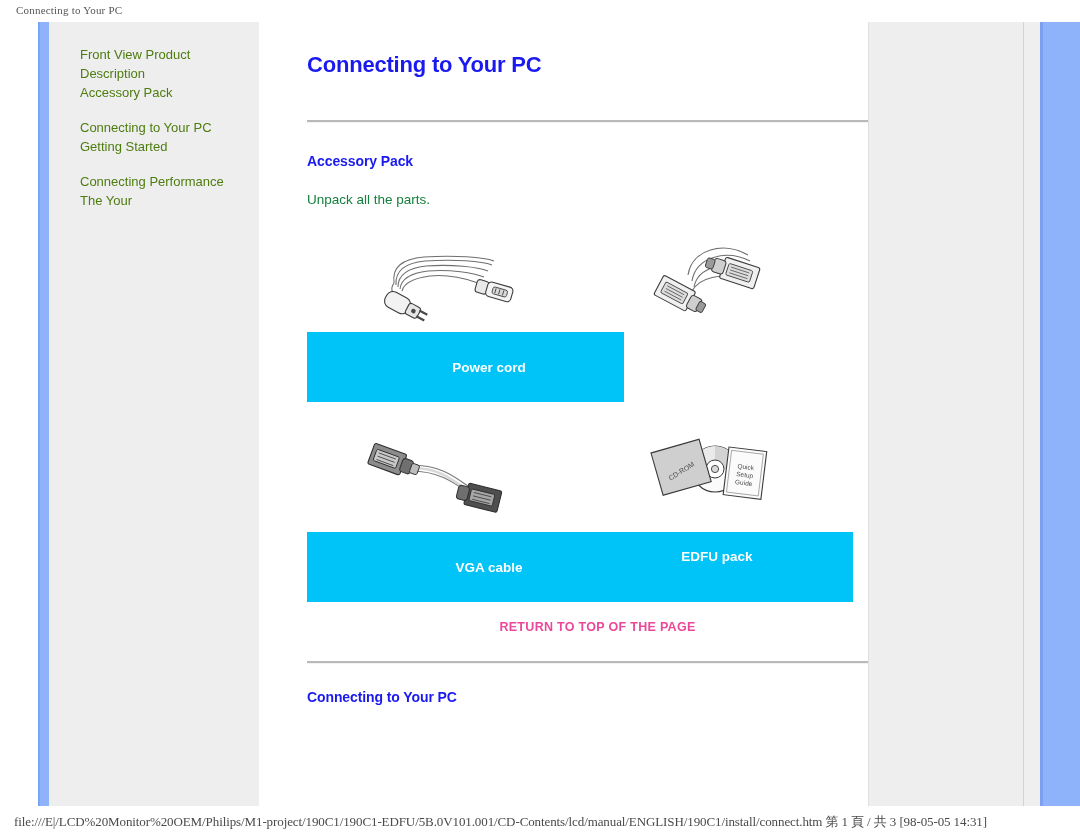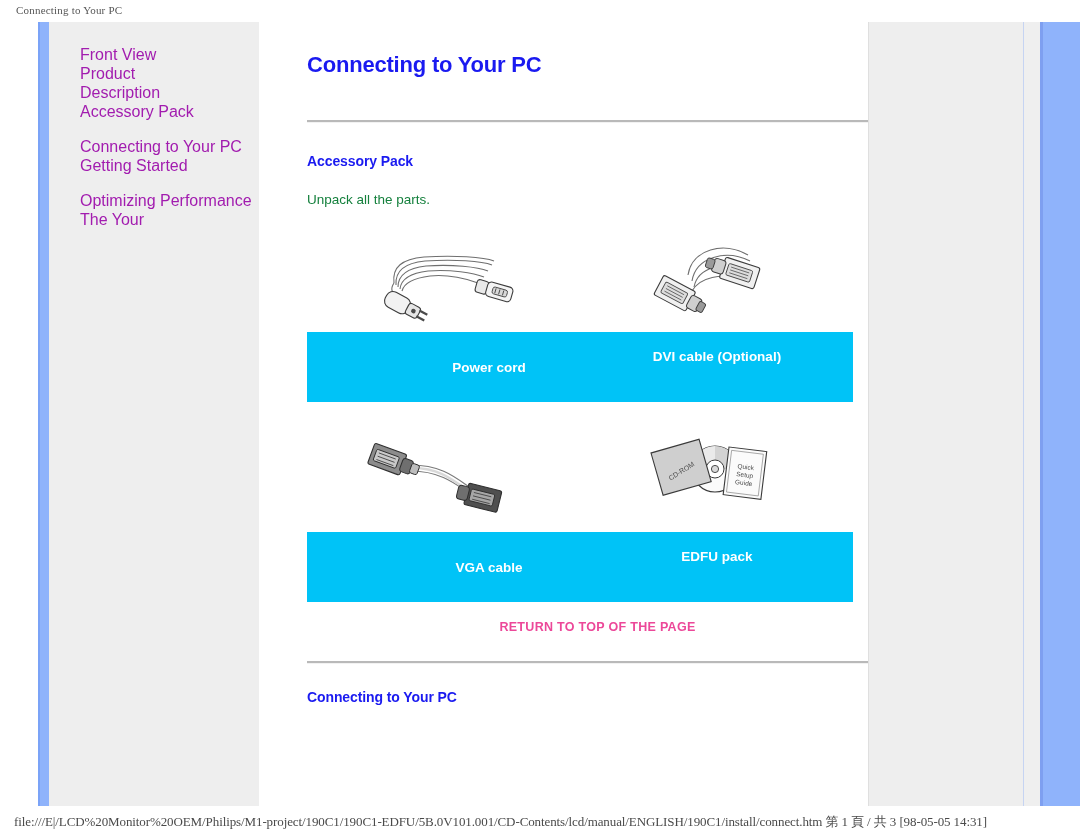--- a/index.html
+++ b/index.html
@@ -71,22 +71,22 @@
     position: absolute;
     left: 31px;
     top: 23px;
     width: 175px;
   }
   .nav-group {
     margin-bottom: 16px;
   }
   .nav-link {
     display: block;
-    color: #a21caf;
-    font-size: 16px;
+    color: #4d7c0f;
+    font-size: 13px;
     line-height: 19px;
     text-decoration: none;
     font-family: "Liberation Sans", sans-serif;
     white-space: normal;
   }
   .nav-link.wrap {
     width: 130px;
   }
 
   
@@ -254,21 +254,21 @@
         <a class="nav-link wrap" href="#">Front View Product Description</a>
         <a class="nav-link" href="#">Accessory Pack</a>
       </div>
 
       <div class="nav-group">
         <a class="nav-link" href="#">Connecting to Your PC</a>
         <a class="nav-link" href="#">Getting Started</a>
       </div>
 
       <div class="nav-group">
-        <a class="nav-link" href="#">Optimizing Performance</a>
+        <a class="nav-link" href="#">Connecting Performance</a>
         <a class="nav-link" href="#">The Your</a>
       </div>
 
     </div>
   </nav>
 
   <main class="content">
 
     <h1 class="page-title">Connecting to Your PC</h1>
 
@@ -341,21 +341,20 @@
               <rect x="-10" y="4" width="12" height="14" rx="3" fill="#cfcfcf" stroke="#3c3c3c" stroke-width="1"></rect>
               <rect x="-17" y="6" width="8" height="10" rx="2" fill="#9a9a9a" stroke="#3c3c3c" stroke-width="0.9"></rect>
             </g>
           </svg>
         </div>
 
       </div>
 
       <div class="acc-row-labels">
         <div class="acc-label left pad-mid">Power cord</div>
-        <div class="acc-label right pad-high">DVI cable (Optional)</div>
       </div>
 
       <div style="height:20px"></div>
 
       <div class="acc-row-imgs">
 
         <div class="acc-img-cell left">
           <svg width="160" height="92" viewBox="0 0 160 92" aria-hidden="true">
             <g fill="none" stroke="#7a7a7a" stroke-width="1.2">
               <path d="M48 34 C82 34 96 50 112 60"></path>

